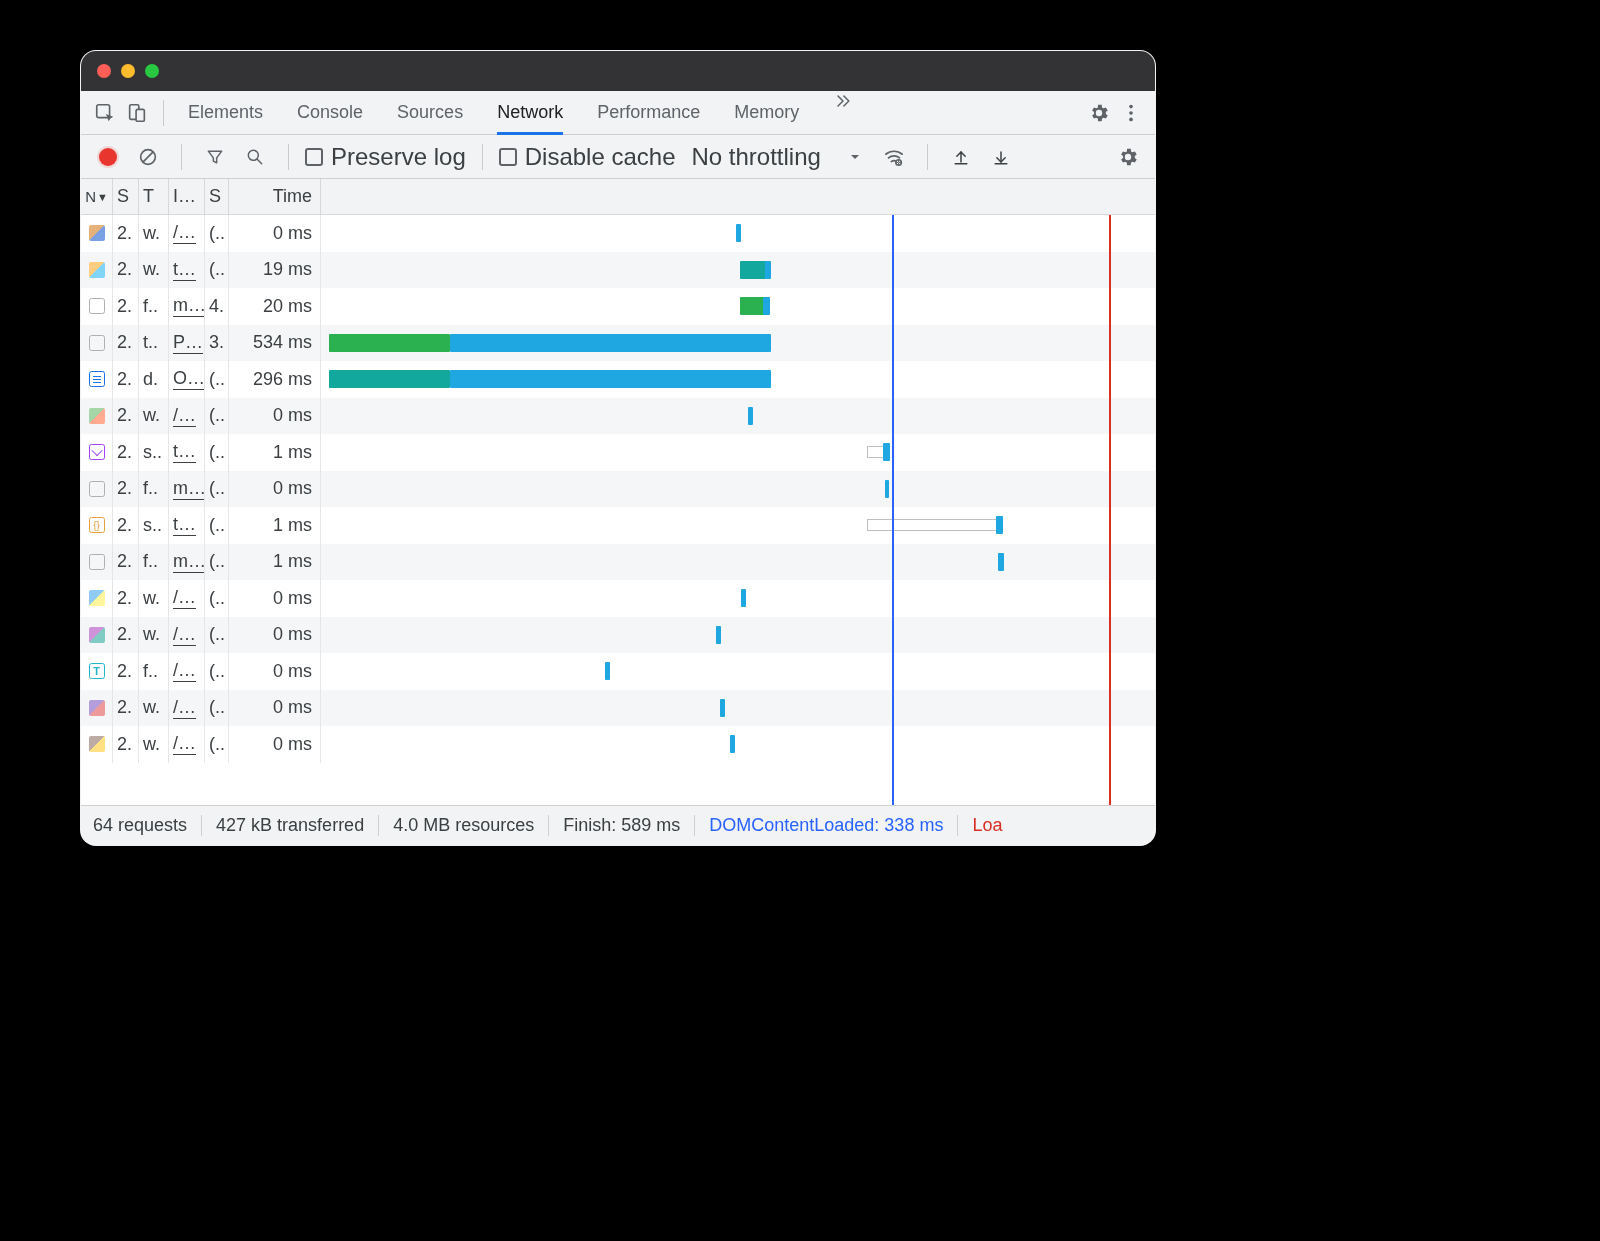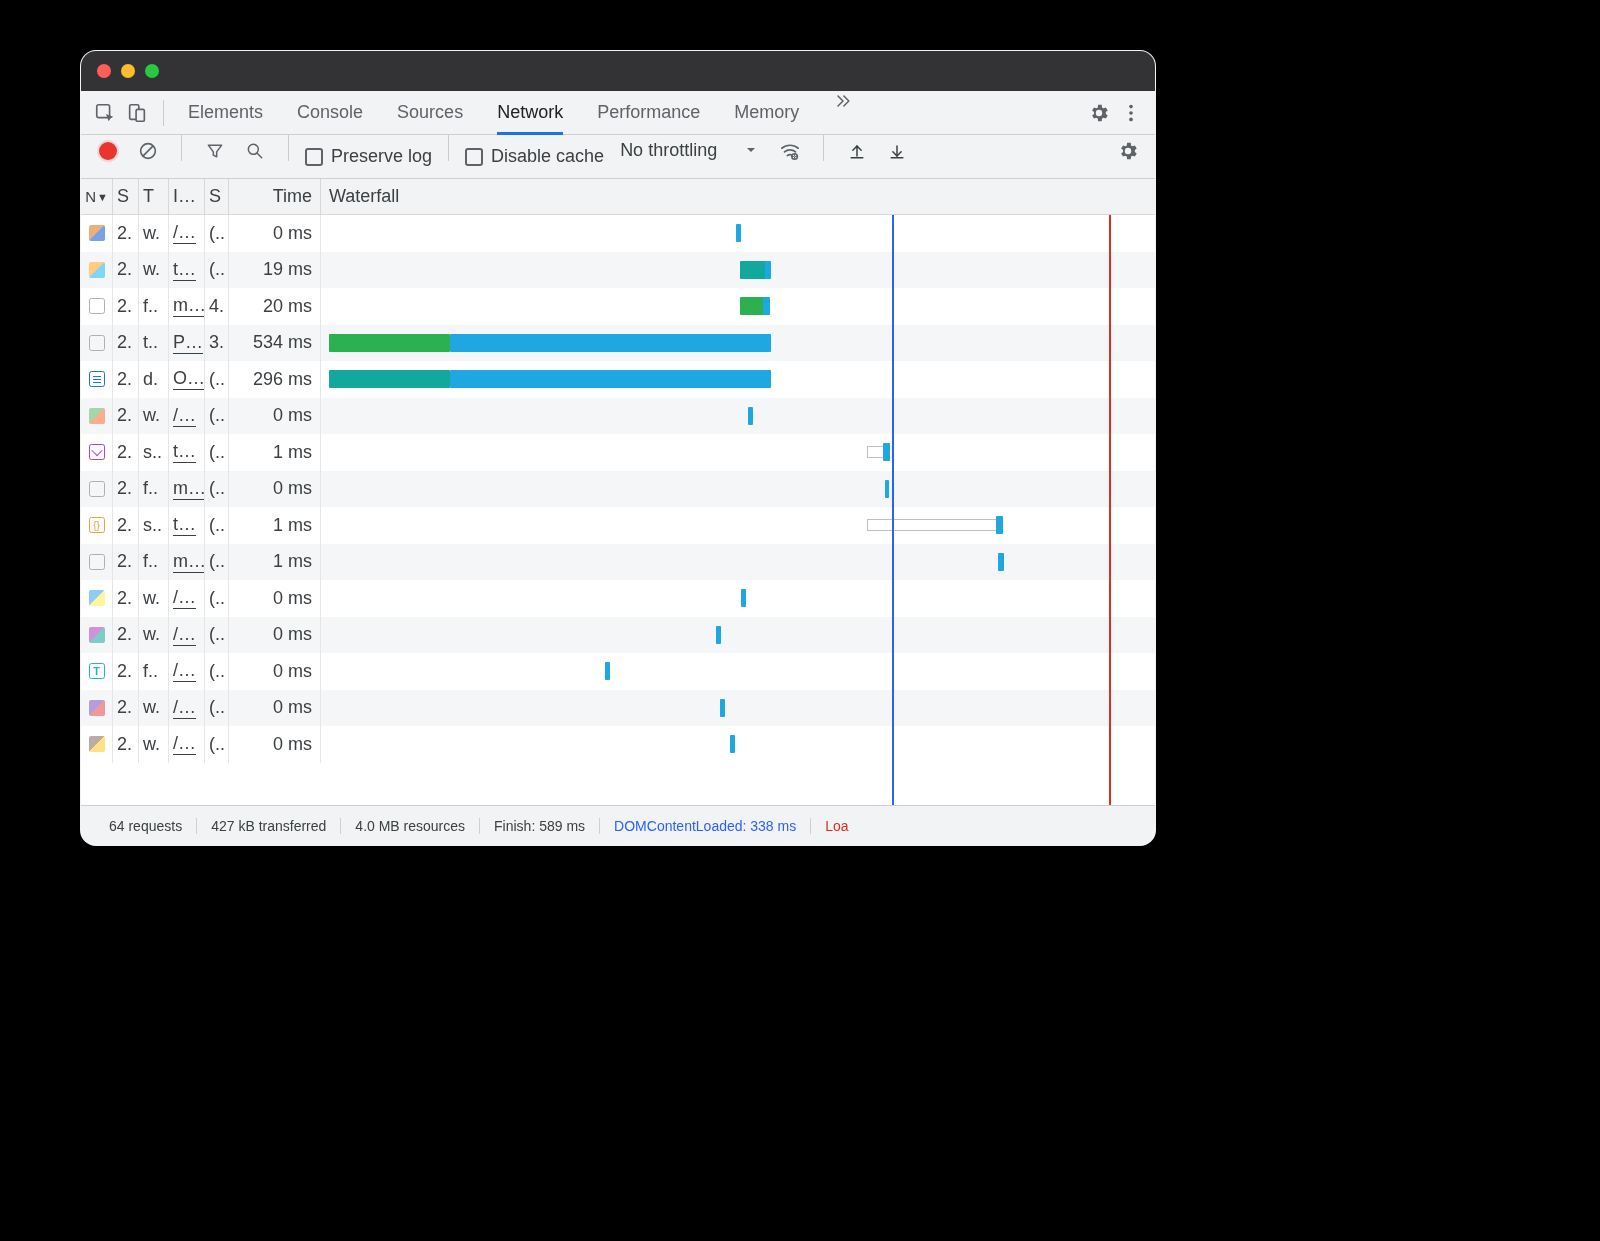--- a/index.html
+++ b/index.html
@@ -87,22 +87,23 @@
     background: #1a73e8;
   }
   .chev-right { color: #5f6368; font-size: 22px; }
 
   
   .toolbar {
     height: 44px;
     background: #f1f3f4;
     border-bottom: 1px solid #cfcfcf;
     display: flex;
+    align-items: center;
     padding: 0 10px;
-    font-size: 18px;
+    font-size: 24px;
     color: #5f6368;
     gap: 6px;
   }
   .toolbar .icon-btn, .small-btn {
     width: 34px; height: 32px;
     display: flex; align-items: center; justify-content: center;
     border-radius: 4px;
   }
   .record-dot {
     width: 18px; height: 18px; border-radius: 50%;
@@ -213,22 +214,22 @@
     height: 12px; border: 1px solid #c0c0c0; background: #fff;
   }
 
   
   .statusbar {
     height: 40px;
     background: #f1f3f4;
     border-top: 1px solid #cfcfcf;
     display: flex;
     align-items: center;
-    padding: 0 28px;
-    font-size: 14px;
+    padding: 0 12px;
+    font-size: 18px;
     color: #3c4043;
     gap: 0;
     position: absolute;
     bottom: 0; left: 0; right: 0;
   }
   .statusbar .seg { padding: 0 14px; border-right: 1px solid #d0d0d0; white-space: nowrap; }
   .statusbar .seg:first-child { padding-left: 0; }
   .statusbar .seg:last-child { border-right: none; }
   .dcl-text { color: #2962ff; }
   .load-text { color: #d93025; }
@@ -376,23 +377,20 @@
     </div>
   </div>
 
   <div class="table-header">
     <div class="th c1" style="font-size:15px;">N<span style="font-size:11px;margin-left:1px;">▼</span></div>
     <div class="th c2">S</div>
     <div class="th c3">T</div>
     <div class="th c4">I…</div>
     <div class="th c5">S</div>
     <div class="th c6">Time</div>
-    <div class="th cW">
-      <span>Waterfall</span>
-    </div>
   </div>
 
   <div class="grid" id="grid">
       <div class="row">
         <div class="td c1">
           <div class="type-ico ico-img7"></div>
         </div>
         <div class="td c2">2.</div>
         <div class="td c3">w.</div>
         <div class="td c4">

